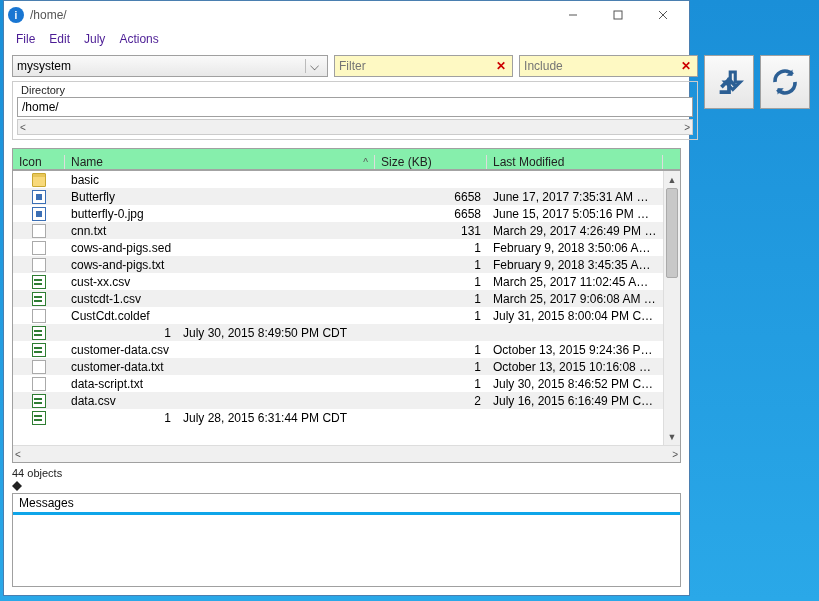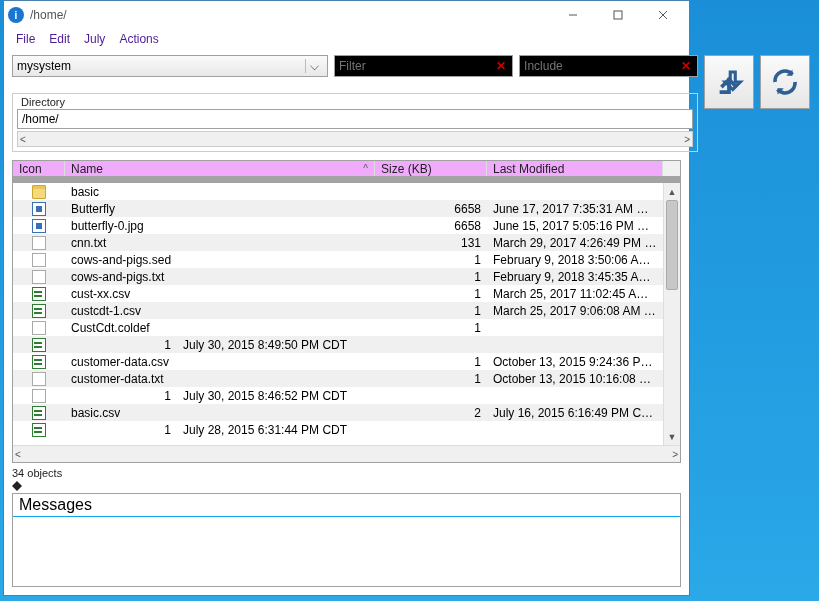--- a/index.html
+++ b/index.html
@@ -66,21 +66,21 @@
 .toolbar-row {
   padding: 6px 8px 2px 8px;
   display: flex;
   gap: 6px;
   align-items: stretch;
 }
 .toolbar-left {
   flex: 1;
   display: flex;
   flex-direction: column;
-  gap: 16px;
+  gap: 4px;
 }
 .row1 { display: flex; gap: 6px; }
 .combo {
   height: 22px;
   border: 1px solid #a0a0a0;
   background: linear-gradient(#fafafa,#e8e8e8);
   display: flex;
   align-items: center;
   padding: 0 4px;
   position: relative;
@@ -91,21 +91,21 @@
   text-align: center;
   color: #444;
   border-left: 1px solid #bbb;
   cursor: pointer;
 }
 .sys-combo { flex: 0 0 316px; }
 .filter-box, .include-box {
   flex: 1;
   height: 22px;
   border: 1px solid #a0a0a0;
-  background: #000000;
+  background: #fef9c3;
   display: flex;
   align-items: center;
   padding: 0 4px;
 }
 .filter-box input, .include-box input {
   flex: 1;
   border: none;
   outline: none;
   font-size: 12px;
   color: #888;
@@ -156,22 +156,23 @@
   border: 1px solid #a0a0a0;
   flex: 1;
   display: flex;
   flex-direction: column;
   min-height: 0;
   background: #fff;
 }
 .header-row {
   display: flex;
   height: 22px;
-  border-bottom: 7px solid #a3a3a3;
-  background: #f0abfc;
+  border-bottom: 2px solid #a3a3a3;
+  background: #86efac;
+  align-items: flex-end;
 }
 .hcell {
   border-right: 1px solid #ddd;
   display: flex;
   align-items: center;
   padding: 0 6px;
   font-size: 12px;
   color: #222;
   position: relative;
 }
@@ -237,23 +238,23 @@
 .splitter .tr { height:0; border-left:5px solid transparent; border-right:5px solid transparent; }
 .splitter .up { border-bottom:5px solid #222; align-self:flex-start; }
 .splitter .dn { border-top:5px solid #222; align-self:flex-start; }
 .messages-area {
   margin: 2px 8px 8px 8px;
   border: 1px solid #a0a0a0;
   height: 94px;
   background:#fff;
 }
 .msg-header{
-  border-bottom:1px solid #0ea5e9;
+  border-bottom:3px solid #0ea5e9;
   padding:2px 6px;
-  font-size:16px;
+  font-size:12px;
 }
 </style>
 </head>
 <body>
 
 <div class="window">
 
   <div class="titlebar">
     <div class="app-icon">i</div>
     <div class="title-text">/home/</div>
@@ -400,20 +401,21 @@
             <div class="cell name">custcdt-1.csv</div>
             <div class="cell size">1</div>
             <div class="cell mod">March 25, 2017 9:06:08 AM CDT</div>
           </div>
           <div class="row">
             <div class="cell icon">
               <span class="fileicon ic-txt"></span>
             </div>
             <div class="cell name">CustCdt.coldef</div>
             <div class="cell size">1</div>
+            <div class="cell mod">July 31, 2015 8:00:04 PM CDT</div>
           </div>
           <div class="row">
             <div class="cell icon">
               <span class="fileicon ic-csv"></span>
             </div>
             <div class="cell size">1</div>
             <div class="cell mod">July 30, 2015 8:49:50 PM CDT</div>
           </div>
           <div class="row">
             <div class="cell icon">
@@ -428,28 +430,29 @@
               <span class="fileicon ic-txt"></span>
             </div>
             <div class="cell name">customer-data.txt</div>
             <div class="cell size">1</div>
             <div class="cell mod">October 13, 2015 10:16:08 PM CDT</div>
           </div>
           <div class="row">
             <div class="cell icon">
               <span class="fileicon ic-txt"></span>
             </div>
+            <div class="cell name">data-script.txt</div>
             <div class="cell size">1</div>
             <div class="cell mod">July 30, 2015 8:46:52 PM CDT</div>
           </div>
           <div class="row">
             <div class="cell icon">
               <span class="fileicon ic-csv"></span>
             </div>
-            <div class="cell name">basic.csv</div>
+            <div class="cell name">data.csv</div>
             <div class="cell size">2</div>
             <div class="cell mod">July 16, 2015 6:16:49 PM CDT</div>
           </div>
           <div class="row">
             <div class="cell icon">
               <span class="fileicon ic-csv"></span>
             </div>
             <div class="cell size">1</div>
             <div class="cell mod">July 28, 2015 6:31:44 PM CDT</div>
           </div>
@@ -461,21 +464,21 @@
         </div>
         <div class="vs-btn">▼</div>
       </div>
     </div>
     <div class="hscroll">
       <span>&lt;</span>
       <span>&gt;</span>
     </div>
   </div>
 
-  <div class="status">34 objects</div>
+  <div class="status">44 objects</div>
 
   <div class="splitter">
     <div class="tr up"></div>
     <div class="tr dn"></div>
   </div>
 
   <div class="messages-area">
     <div class="msg-header">Messages</div>
   </div>
 

